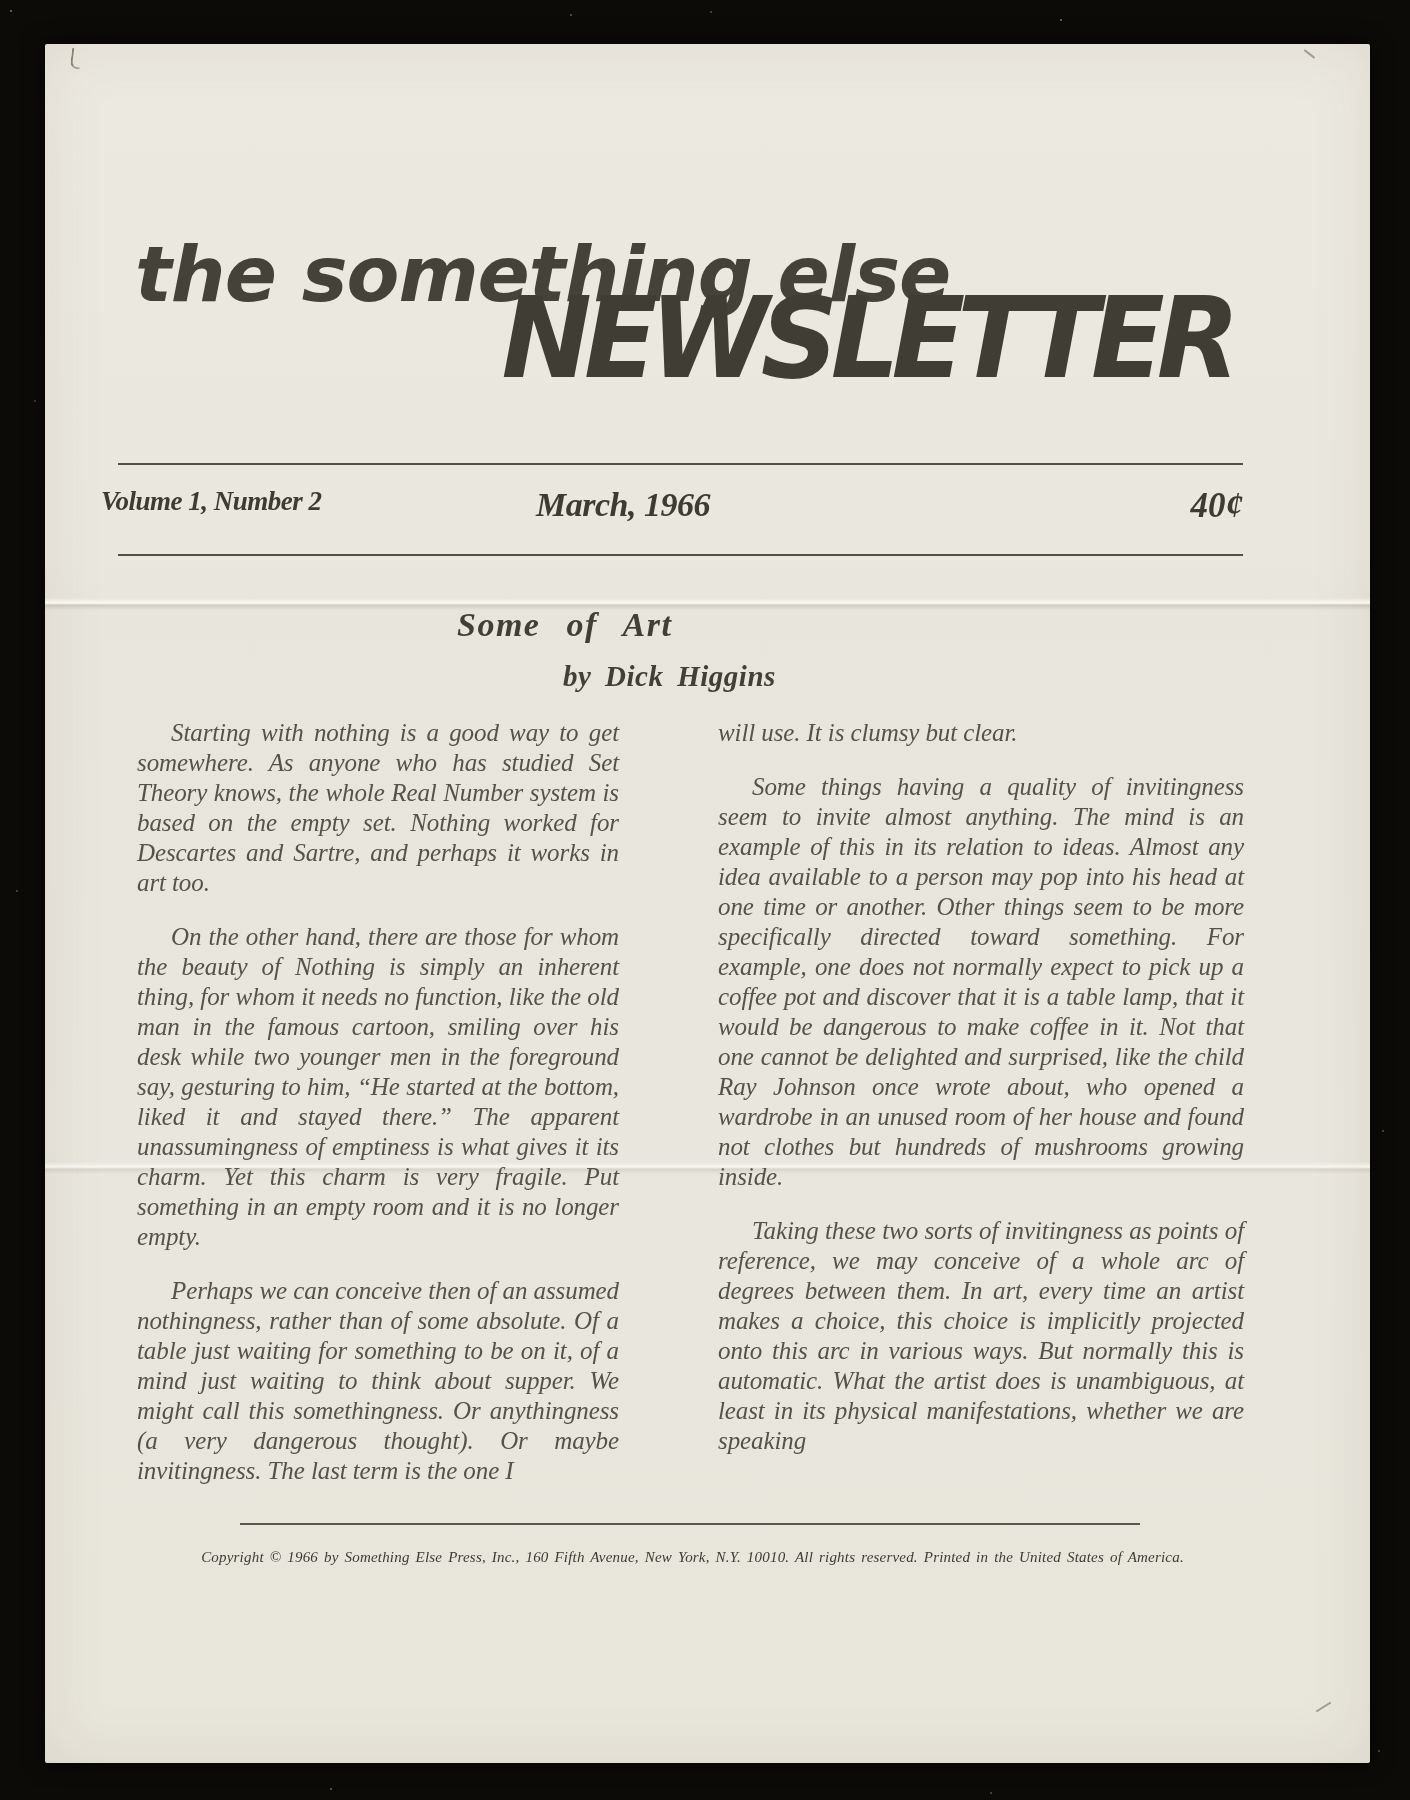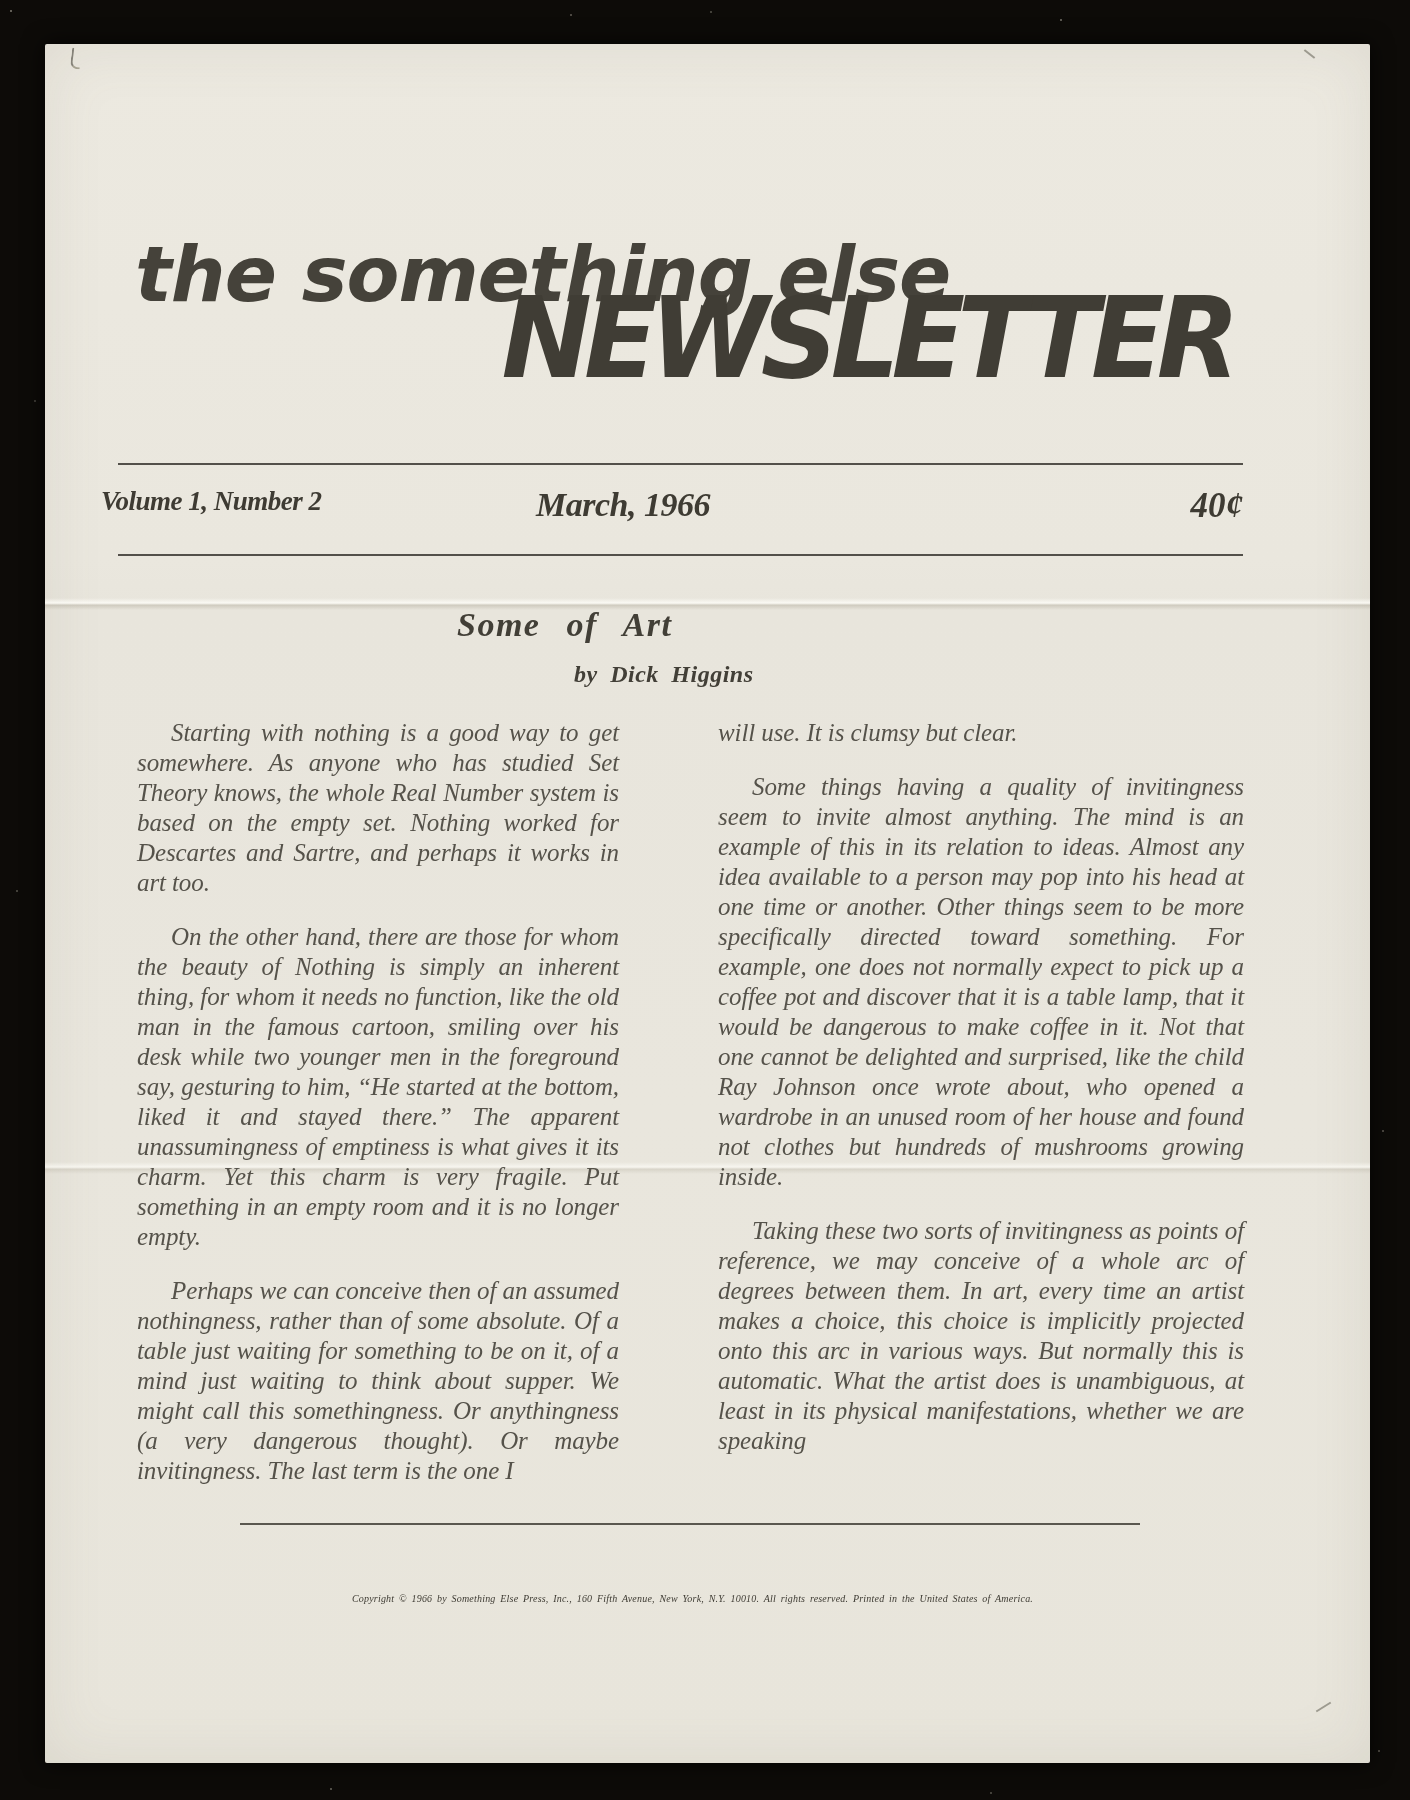--- a/index.html
+++ b/index.html
@@ -57,39 +57,39 @@
   .date{position:absolute;left:491px;top:0;font-size:34px;letter-spacing:-.5px;}
   .price{position:absolute;right:127px;top:0;font-size:35px;}
 
   .article-title{
     position:absolute;left:412px;top:562px;
     font-size:34px;font-weight:bold;color:#423f37;
     letter-spacing:1.5px;word-spacing:16px;line-height:1.1;
   }
   .article-byline{
     position:absolute;left:518px;top:617px;
-    font-size:24px;font-weight:bold;color:#423f37;
-    letter-spacing:.5px;word-spacing:6px;line-height:1.1;margin-left:11px;
+    font-size:29px;font-weight:bold;color:#423f37;
+    letter-spacing:.5px;word-spacing:6px;line-height:1.1;
   }
   .col{
     position:absolute;top:674px;
     font-size:25px;line-height:30px;color:var(--ink);
     text-align:justify;letter-spacing:-.1px;
   }
   .col-left{left:92px;width:482px;}
   .col-right{left:673px;width:526px;}
   .col p{margin:0 0 24px;text-indent:34px;}
   .col p.no-indent{text-indent:0;}
   .col p:last-child{margin-bottom:0;}
 
   .footer-rule{position:absolute;left:195px;top:1479px;width:900px;height:2px;background:#5a574f;}
   .copyright{
     position:absolute;left:95px;top:1505px;width:1105px;
-    text-align:center;font-size:10px;color:#3e3b33;
-    white-space:nowrap;letter-spacing:.2px;word-spacing:2px;margin-top:44px;
+    text-align:center;font-size:15px;color:#3e3b33;
+    white-space:nowrap;letter-spacing:.2px;word-spacing:2px;
   }
 </style>
 </head>
 <body>
 
 <div class="specks"></div>
 
 <div class="paper">
   <div class="staple"></div>
   <div class="mark-tr"></div>

